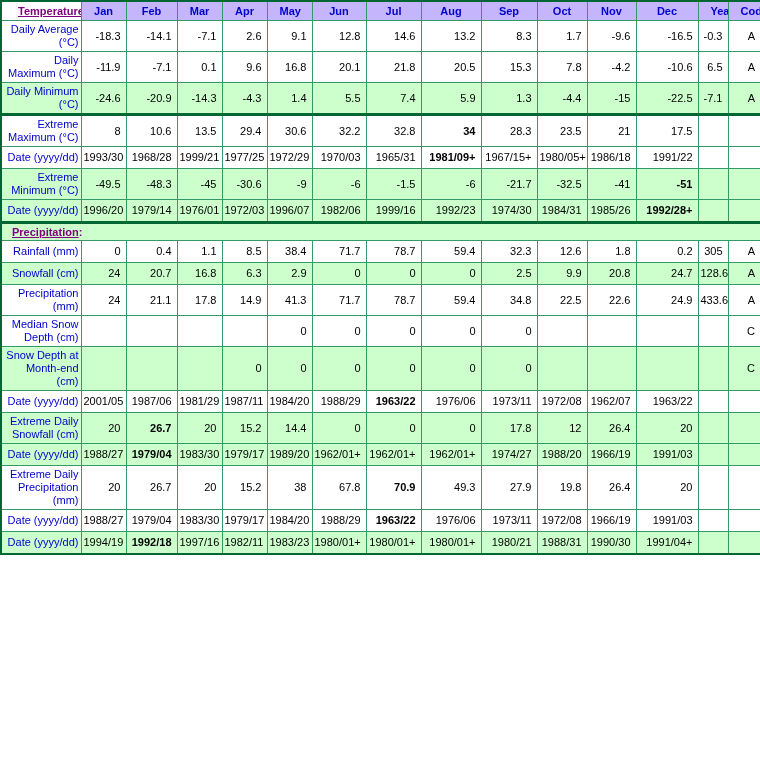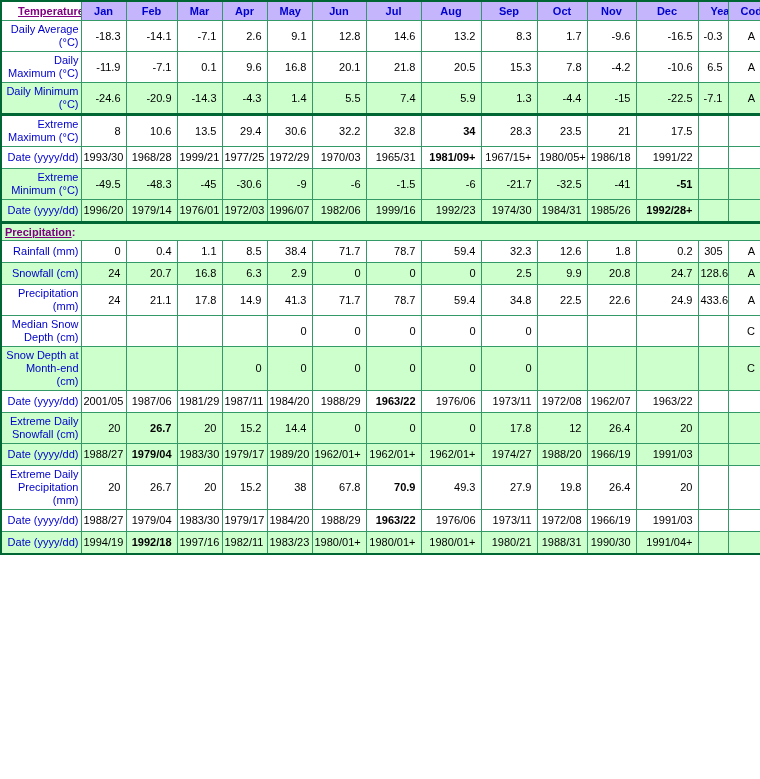--- a/index.html
+++ b/index.html
@@ -46,21 +46,21 @@
   }
   td.val {
     background:#ffffff;
     color:#000000;
     text-align:right;
     padding:4px 5px 4px 2px;
     line-height:13px;
   }
   td.seccell {
     background:#ccffcc;
-    padding:2px 2px 2px 3px;
+    padding:2px 2px 2px 10px;
   }
   tr.shade th.rowlabel, tr.shade td.val { background:#ccffcc; }
   tr.thicktop th, tr.thicktop td { border-top:3px solid #006633; }
   td.b { font-weight:bold; }
 </style>
 </head>
 <body>
 
 <table class="climate">
   <colgroup>

